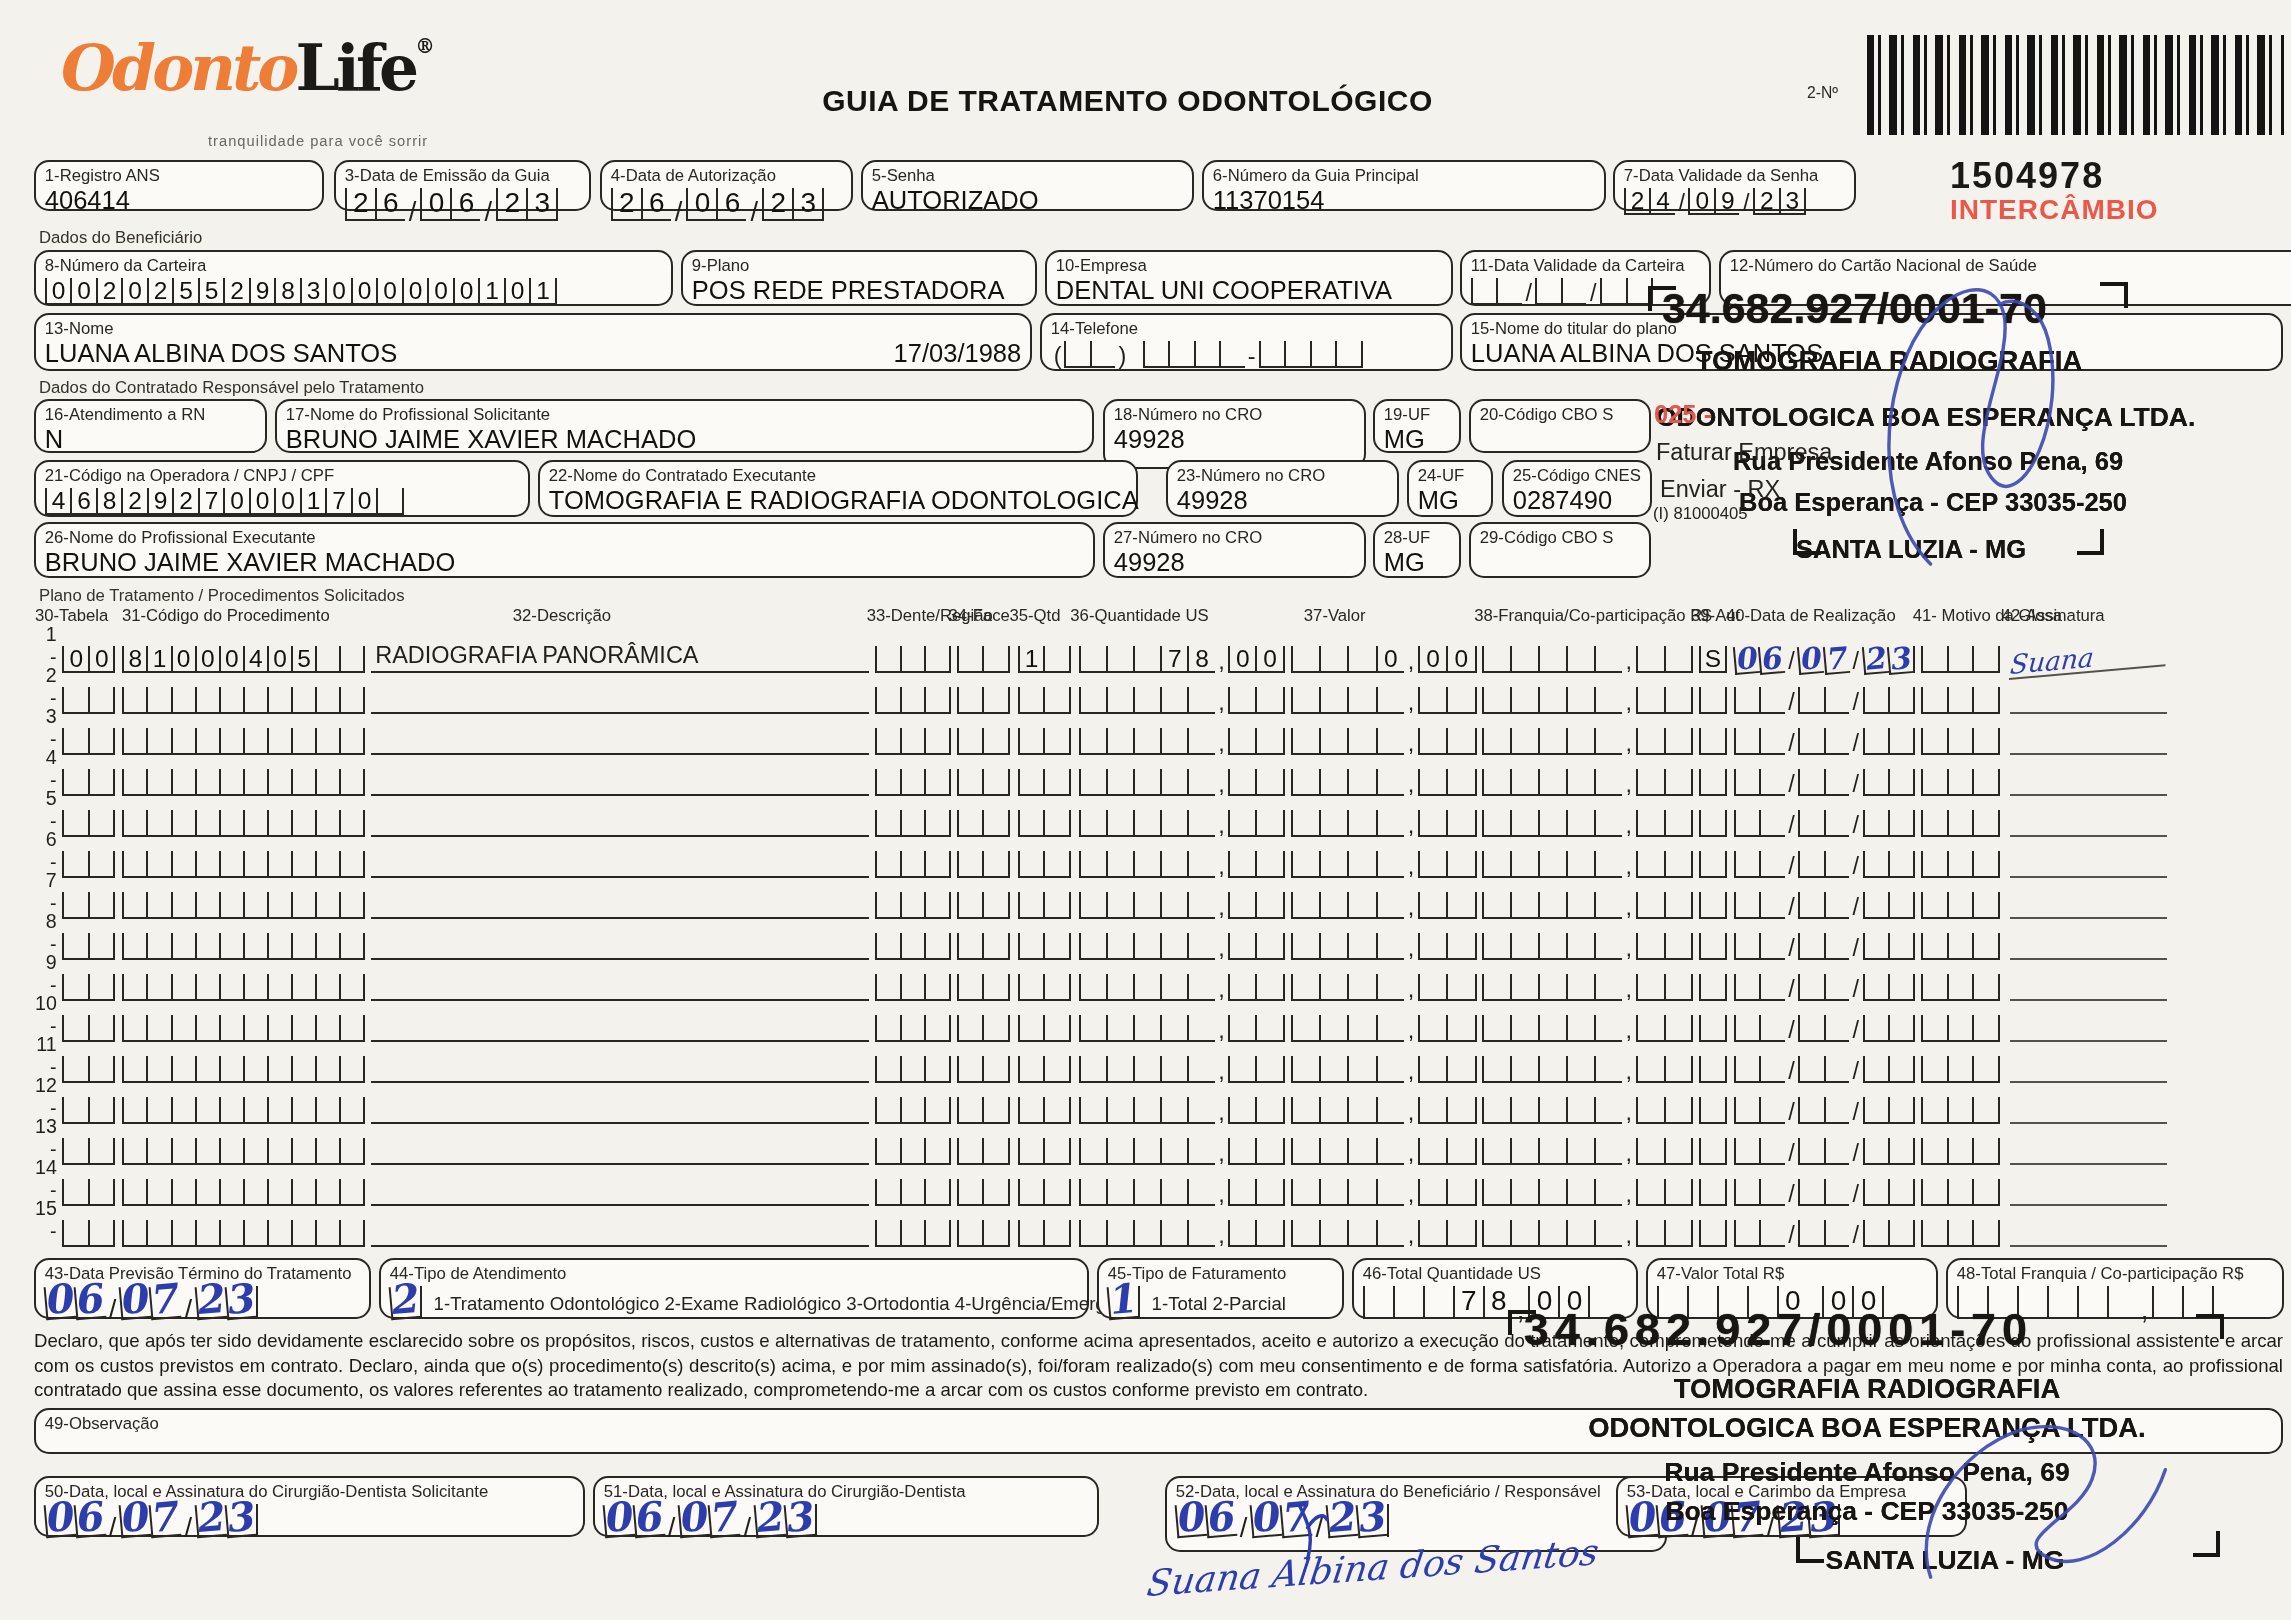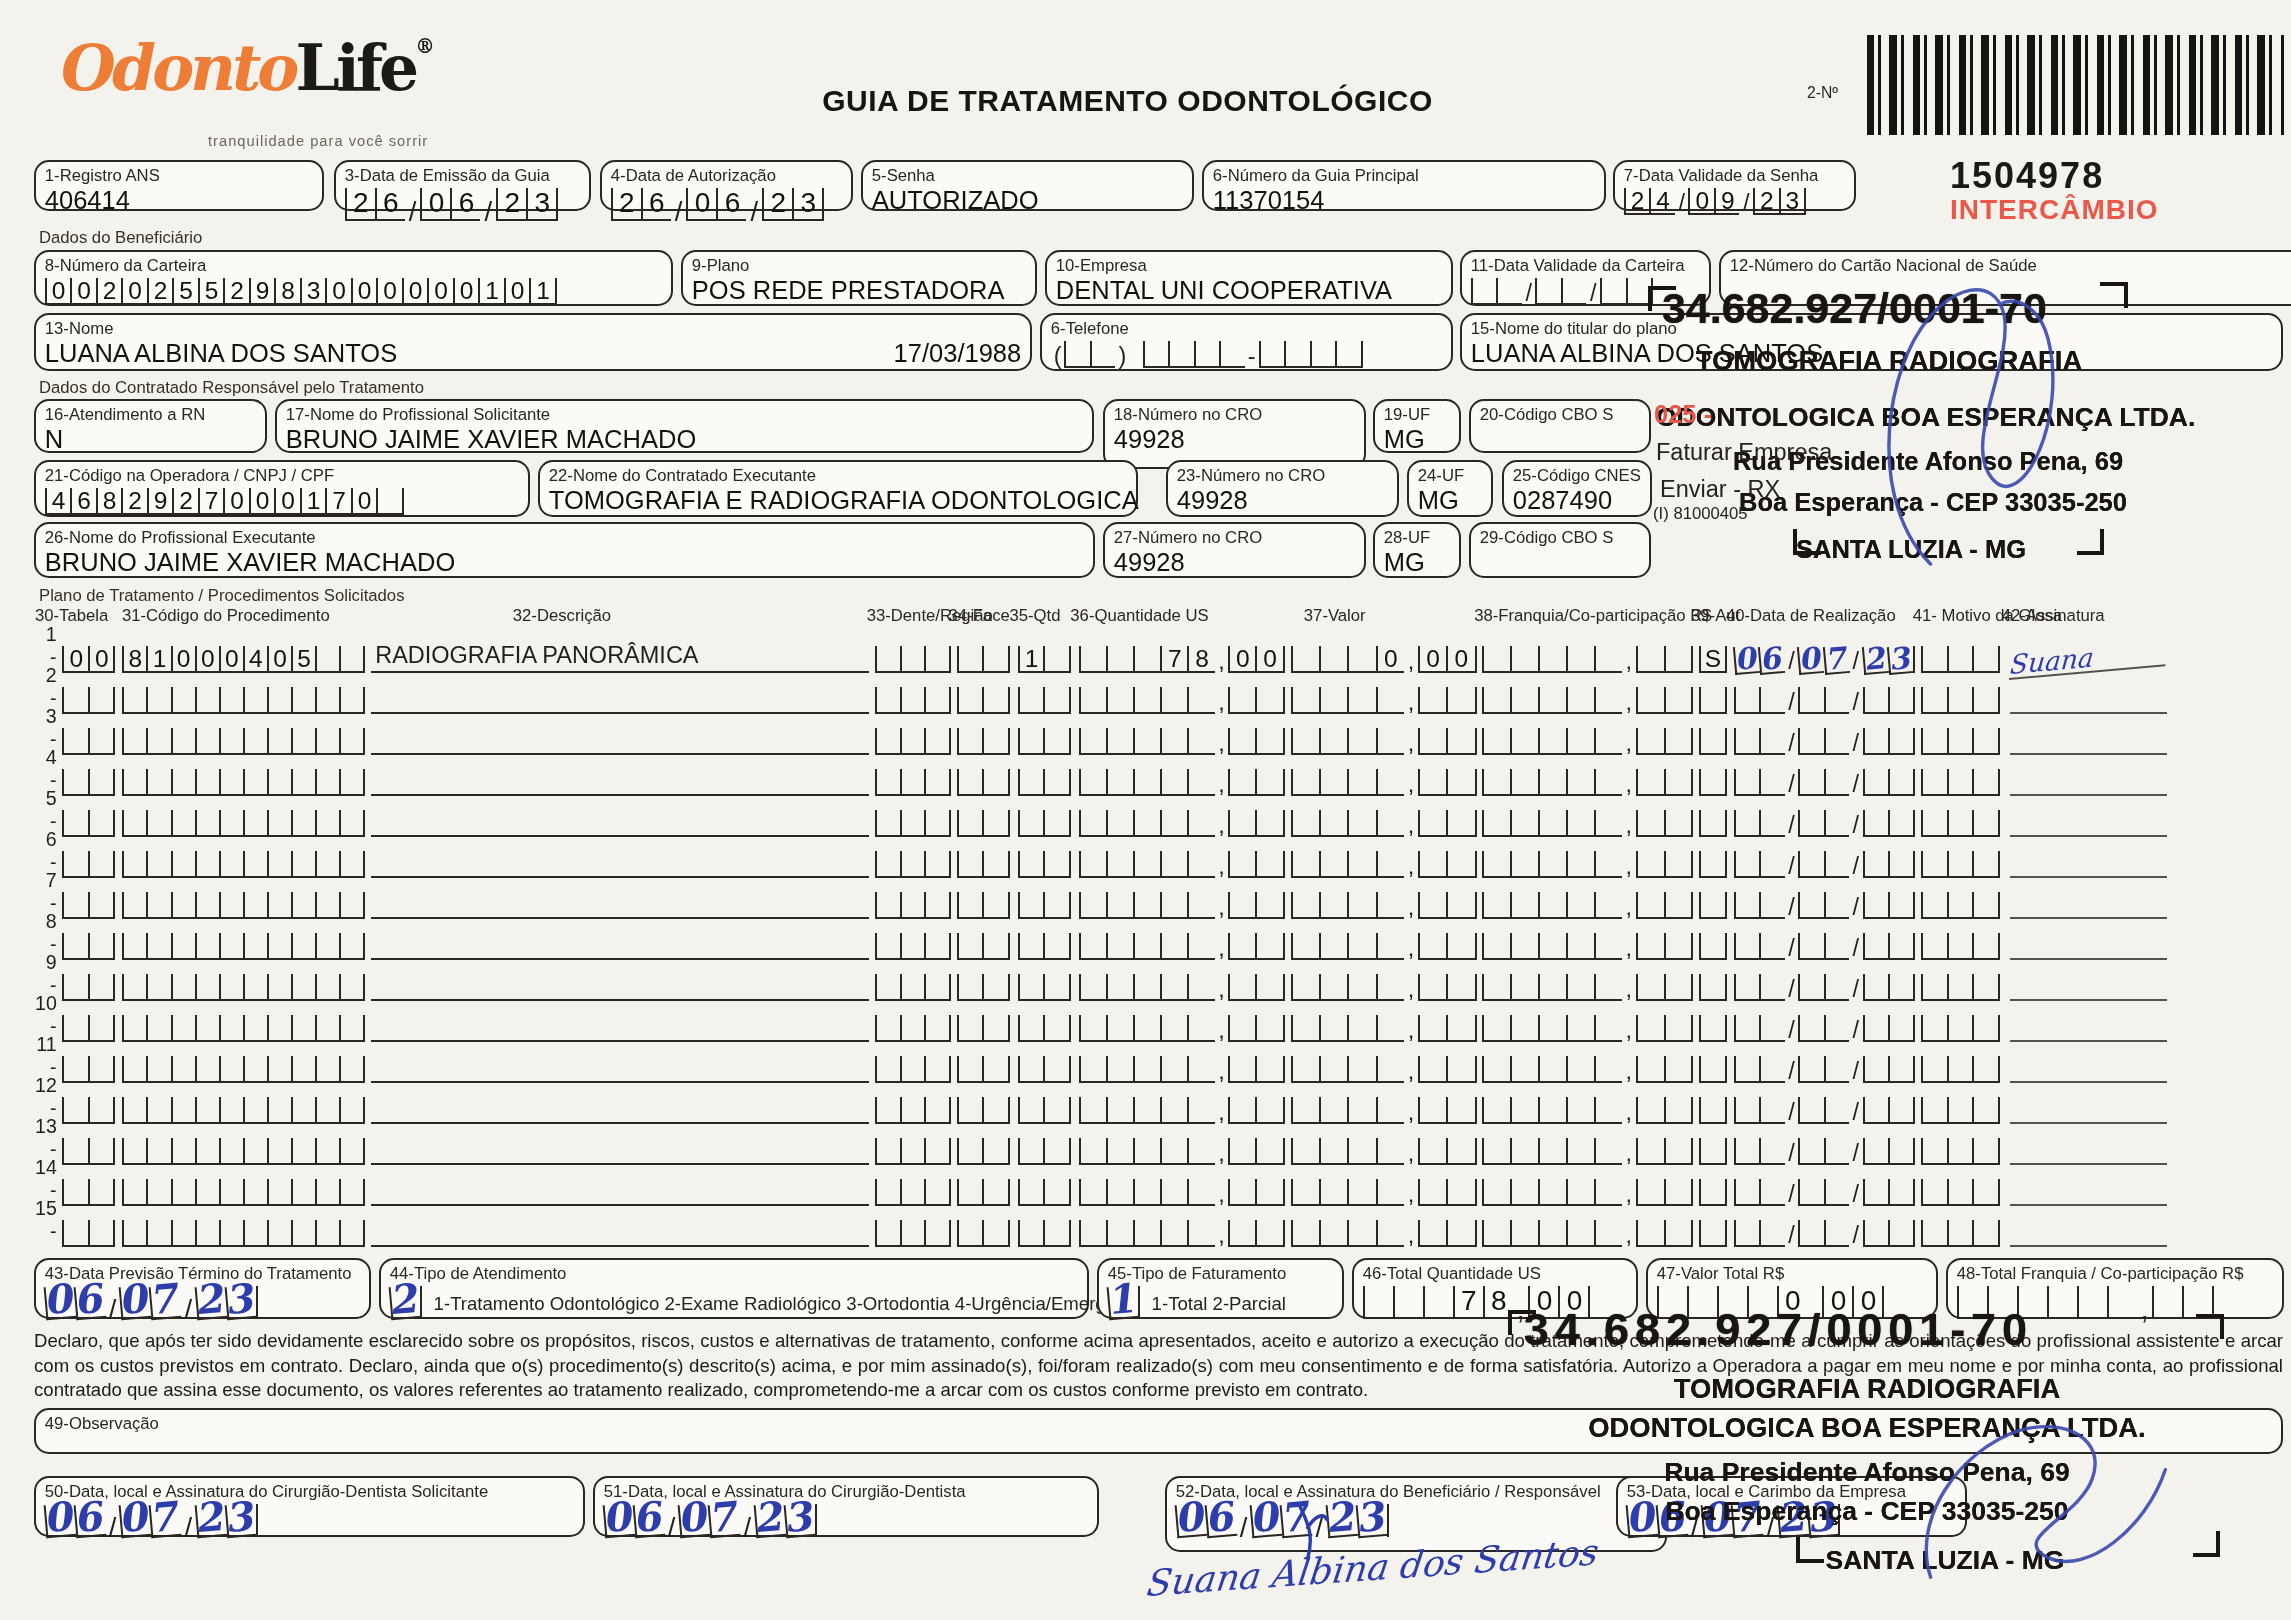--- a/index.html
+++ b/index.html
@@ -196,21 +196,21 @@
   </div>
 
   <div class="fbox" style="left:34px;top:313px;width:998px;height:58px">
     <span class="flabel">13-Nome</span>
     <div class="split">
       <span class="fvalue">LUANA ALBINA DOS SANTOS</span>
       <span class="fvalue">17/03/1988</span>
     </div>
   </div>
   <div class="fbox" style="left:1040px;top:313px;width:413px;height:58px">
-    <span class="flabel">6-Telefone</span>
+    <span class="flabel">14-Telefone</span>
     <span class="digits">
         <span class="dsep">(</span>
         <span class="dcell"></span>
         <span class="dcell"></span>
         <span class="dsep">)</span>
         <span class="dsep"></span>
         <span class="dcell"></span>
         <span class="dcell"></span>
         <span class="dcell"></span>
         <span class="dcell"></span>

